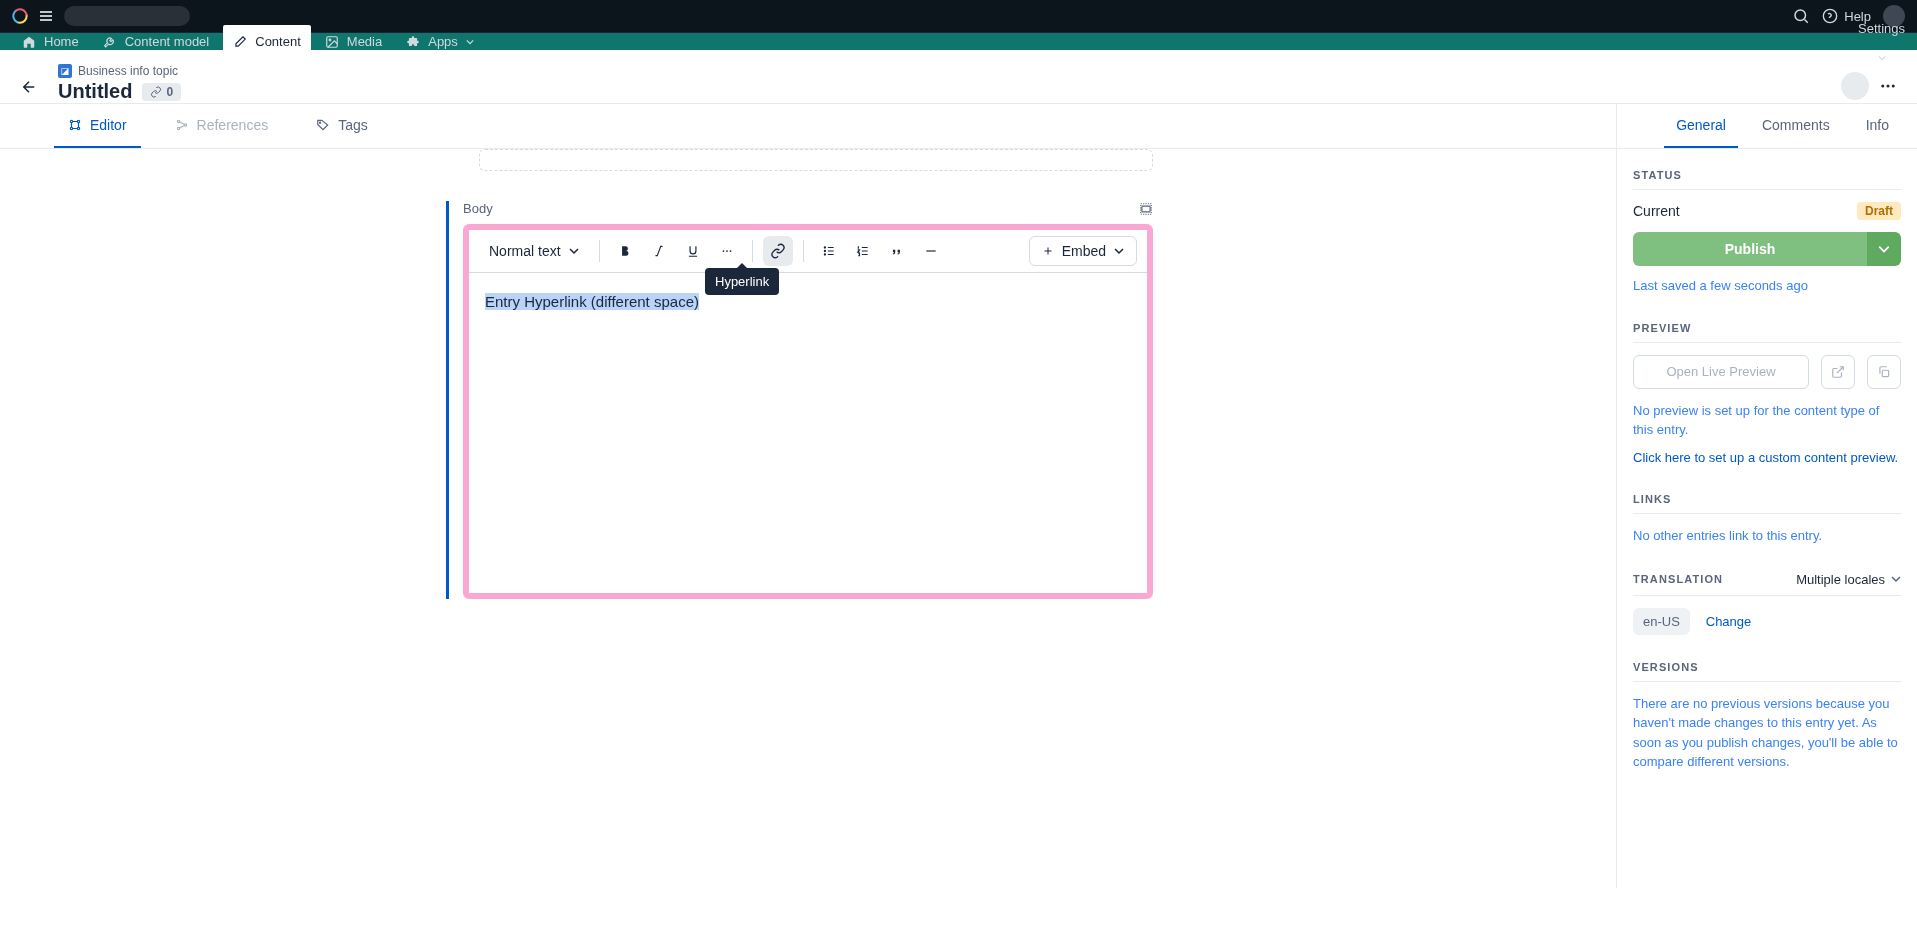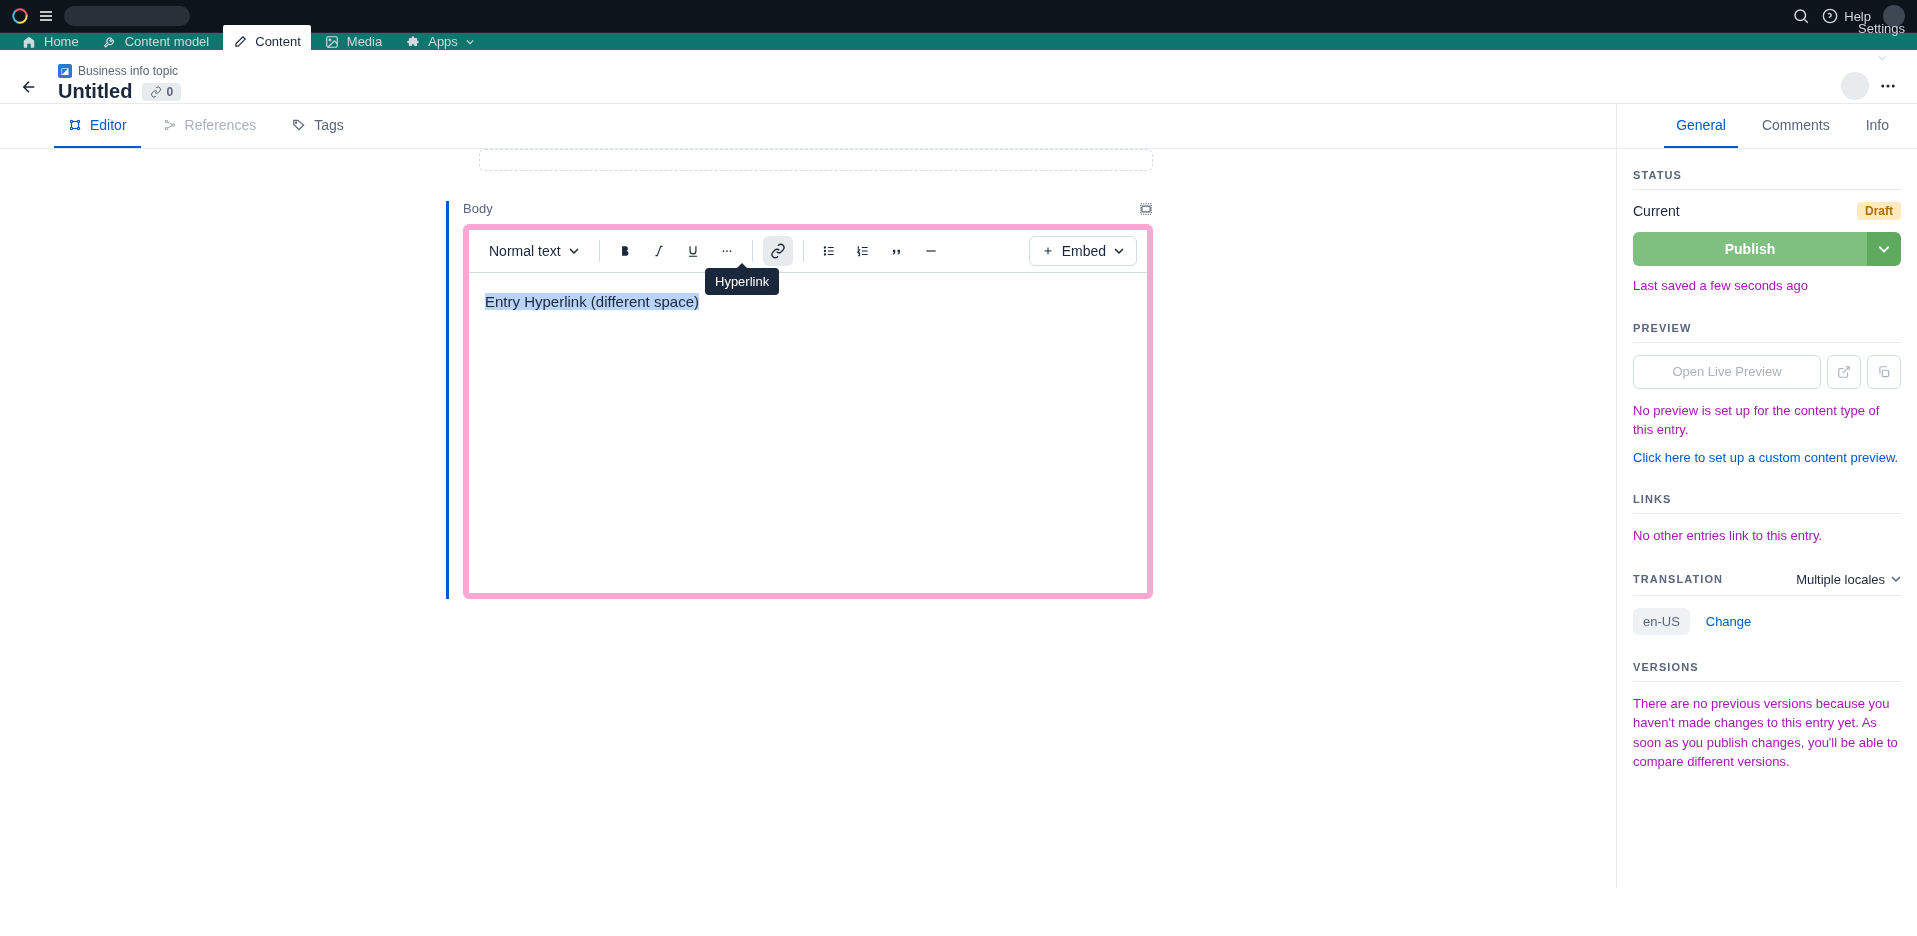--- a/index.html
+++ b/index.html
@@ -24,21 +24,21 @@
     .entry-header { padding: 14px 20px 0 20px; display: flex; align-items: flex-start; justify-content: space-between; border-bottom: 1px solid #e7ebee; }
     .entry-header-left { display: flex; align-items: flex-start; gap: 20px; }
     .back-arrow { margin-top: 14px; color: #1b273a; cursor: pointer; }
     .content-type-label { font-size: 12px; color: #5a657c; display: flex; align-items: center; gap: 6px; }
     .ct-icon { width: 14px; height: 14px; background: #2e75d4; border-radius: 2px; display: inline-flex; align-items: center; justify-content: center; color: #fff; font-size: 9px; }
     .entry-title { font-size: 20px; font-weight: 700; margin-top: 2px; display: flex; align-items: center; gap: 10px; }
     .link-count { background: #e8ebee; border-radius: 4px; padding: 2px 8px; font-size: 12px; color: #5a657c; display: flex; align-items: center; gap: 4px; }
     .entry-header-right { display: flex; align-items: center; gap: 10px; padding-top: 8px; }
     .owner-avatar { width: 28px; height: 28px; border-radius: 50%; background: #e8ebee; }
     .more-dots { cursor: pointer; }
-    .sub-tabs { display: flex; gap: 8px; padding: 0 54px; border-bottom: 1px solid #e7ebee; width: 100%; }
+    .sub-tabs { display: flex; gap: 20px; padding: 0 54px; border-bottom: 1px solid #e7ebee; width: 100%; }
     .sub-tab { padding: 13px 14px; font-size: 14px; color: #5a657c; cursor: pointer; display: flex; align-items: center; gap: 8px; border-bottom: 2px solid transparent; }
     .sub-tab.active { color: #0059c8; border-bottom-color: #0059c8; }
     .sub-tab.disabled { color: #aab2c0; }
 
     
     .main-layout { display: flex; height: calc(100vh - 152px); }
     .editor-col { flex: 1; overflow-y: auto; padding: 0 0 40px 0; min-width: 0; border-right: 1px solid #e7ebee; }
     .sidebar-col { width: 300px; padding: 20px 16px; overflow-y: auto; }
 
     
@@ -48,23 +48,23 @@
 
     
     .side-section { margin-bottom: 26px; }
     .side-heading { font-size: 11px; font-weight: 600; letter-spacing: 0.1em; color: #5a657c; text-transform: uppercase; padding-bottom: 8px; border-bottom: 1px solid #e7ebee; margin-bottom: 12px; display: flex; justify-content: space-between; align-items: center; }
     .status-row { display: flex; justify-content: space-between; align-items: center; margin-bottom: 12px; }
     .status-badge { background: #ffe9bf; color: #b06f05; padding: 2px 8px; border-radius: 4px; font-size: 12px; font-weight: 600; }
     .publish-btn { background: #7fbf7f; color: #fff; border: none; border-radius: 6px; height: 34px; display: flex; align-items: center; justify-content: center; font-weight: 600; font-size: 14px; cursor: pointer; width: 100%; }
     .publish-wrap { display: flex; }
     .publish-main { flex: 1; border-radius: 6px 0 0 6px; }
     .publish-caret { width: 34px; background: #5faa5f; border-radius: 0 6px 6px 0; display: flex; align-items: center; justify-content: center; cursor: pointer; color: #fff; }
-    .side-text { font-size: 13px; color: #a21caf; line-height: 1.5; }
+    .side-text { font-size: 13px; color: #3b82f6; line-height: 1.5; }
     .preview-btn { border: 1px solid #d3dce0; border-radius: 6px; height: 34px; color: #aab2c0; background: #fff; display: flex; align-items: center; justify-content: center; font-size: 13px; width: 100%; }
-    .preview-row { display: flex; gap: 6px; margin-bottom: 12px; }
+    .preview-row { display: flex; gap: 12px; margin-bottom: 12px; }
     .preview-icon-btn { border: 1px solid #d3dce0; border-radius: 6px; width: 34px; height: 34px; display: flex; align-items: center; justify-content: center; color: #aab2c0; }
     .link { color: #0059c8; cursor: pointer; }
     .locale-badge { background: #eef2f4; color: #5a657c; padding: 6px 10px; border-radius: 6px; font-size: 13px; display: inline-block; }
     .change-link { color: #0059c8; margin-left: 12px; font-size: 13px; cursor: pointer; }
     .trans-selector { font-size: 13px; color: #1b273a; text-transform: none; letter-spacing: normal; font-weight: 400; display: flex; align-items: center; gap: 6px; cursor: pointer; }
 
     
     .editor-inner { max-width: 730px; margin: 0 auto; padding: 0 20px; }
     .dashed-placeholder { border: 1px dashed #d3dce0; border-radius: 6px; height: 22px; margin-bottom: 30px; margin-left: 16px; }
     .field-wrap { border-left: 3px solid #0059c8; padding-left: 14px; margin-left: -17px; }

